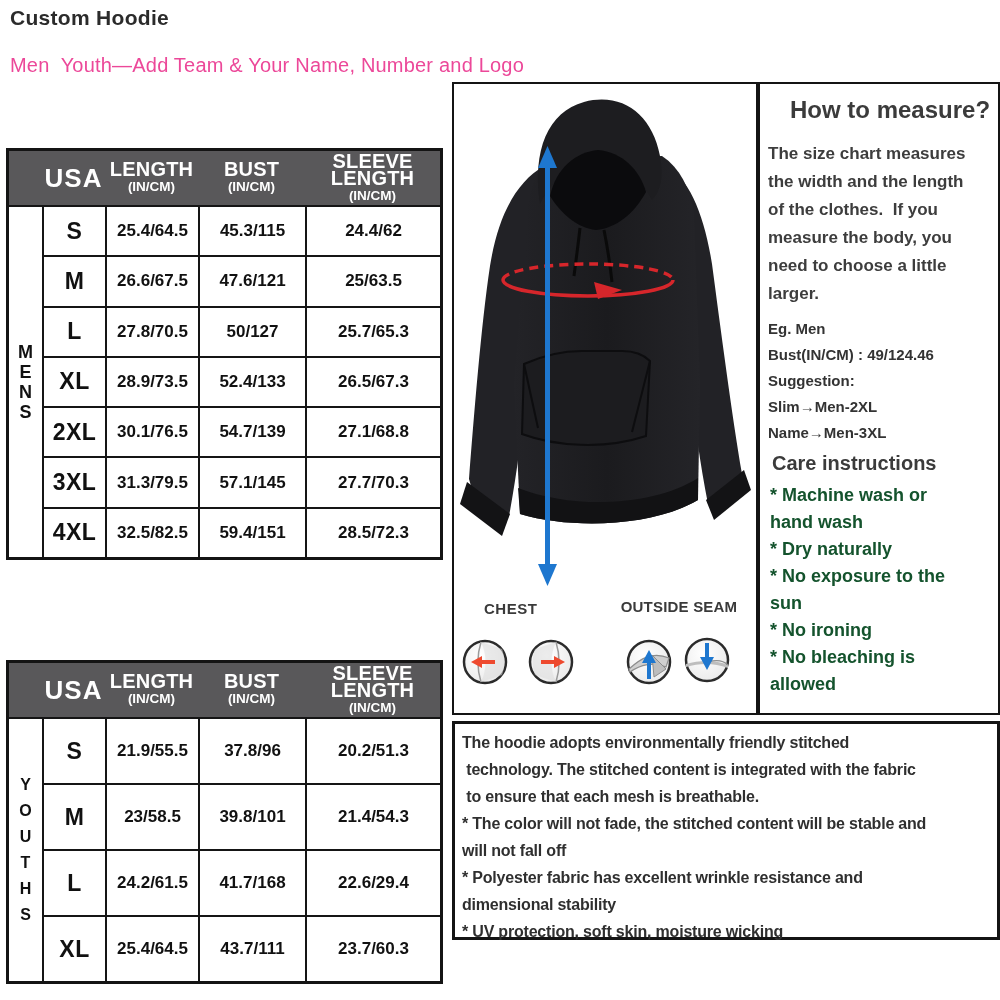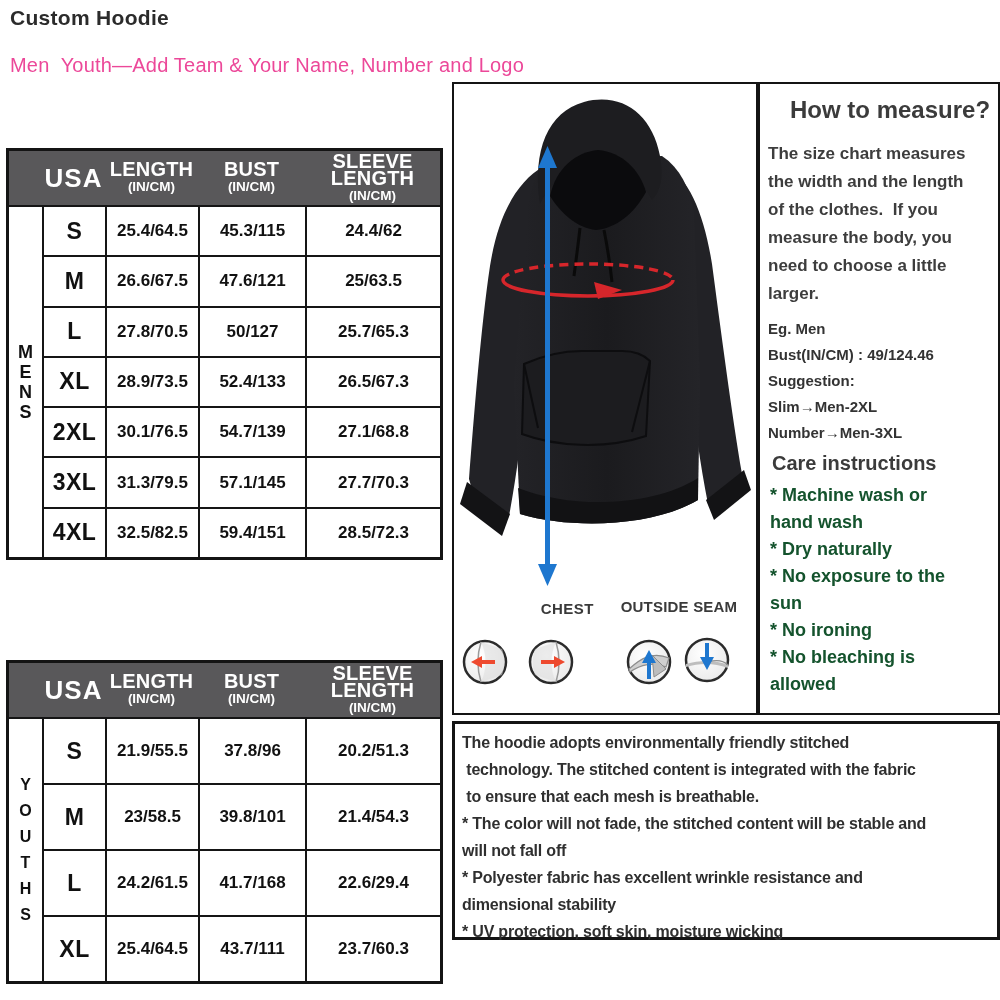--- a/index.html
+++ b/index.html
@@ -35,21 +35,21 @@
     grid-column:1;border-top:2px solid #151515;
     display:flex;align-items:center;justify-content:center;text-align:center;
     font-weight:700;color:#111;
   }
   .mens .side-label{grid-row:2/span 7;font-size:18px;line-height:20px;}
   .youths .side-label{grid-row:2/span 4;font-size:16px;line-height:26px;}
 
   
   .diagram-box{position:absolute;left:452px;top:82px;width:306px;height:633px;border:2px solid #141414;background:#fff;}
   .hoodie-svg{position:absolute;left:0;top:0;}
-  .chest-label{position:absolute;left:30px;top:516px;width:110px;text-align:right;font-size:15px;font-weight:700;color:#3a3a3a;letter-spacing:.5px;}
+  .chest-label{position:absolute;left:30px;top:516px;width:110px;text-align:left;font-size:15px;font-weight:700;color:#3a3a3a;letter-spacing:.5px;}
   .seam-label{position:absolute;left:160px;top:514px;width:130px;text-align:center;font-size:15px;font-weight:700;color:#3a3a3a;letter-spacing:.2px;}
   .mcircle{position:absolute;width:46px;height:46px;}
   .c1{left:8px;top:555px;}  .c2{left:74px;top:555px;}
   .c3{left:172px;top:555px;} .c4{left:230px;top:553px;}
 
   
   .measure-box{position:absolute;left:758px;top:82px;width:242px;height:633px;border:2px solid #141414;background:#fff;}
   .measure-heading{position:absolute;left:30px;top:12px;font-size:24px;font-weight:700;color:#3b3b3b;}
   .measure-body{position:absolute;left:8px;top:56px;width:230px;font-size:17px;font-weight:700;color:#3d3d3d;line-height:28px;}
   .measure-example{position:absolute;left:8px;top:232px;font-size:15px;font-weight:700;color:#333;line-height:26px;}
@@ -252,21 +252,21 @@
 the width and the length
 of the clothes.  If you
 measure the body, you
 need to choose a little
 larger.</div>
     <div class="measure-example">
       <div>Eg. Men</div>
       <div>Bust(IN/CM) : 49/124.46</div>
       <div>Suggestion:</div>
       <div>Slim→Men-2XL</div>
-      <div>Number→Men-3XL</div>
+      <div>Name→Men-3XL</div>
     </div>
     <div class="care-heading">Care instructions</div>
     <div class="care-list">
       <div class="prewrap">* Machine wash or
 hand wash</div>
       <div class="prewrap">* Dry naturally</div>
       <div class="prewrap">* No exposure to the
 sun</div>
       <div class="prewrap">* No ironing</div>
       <div class="prewrap">* No bleaching is

